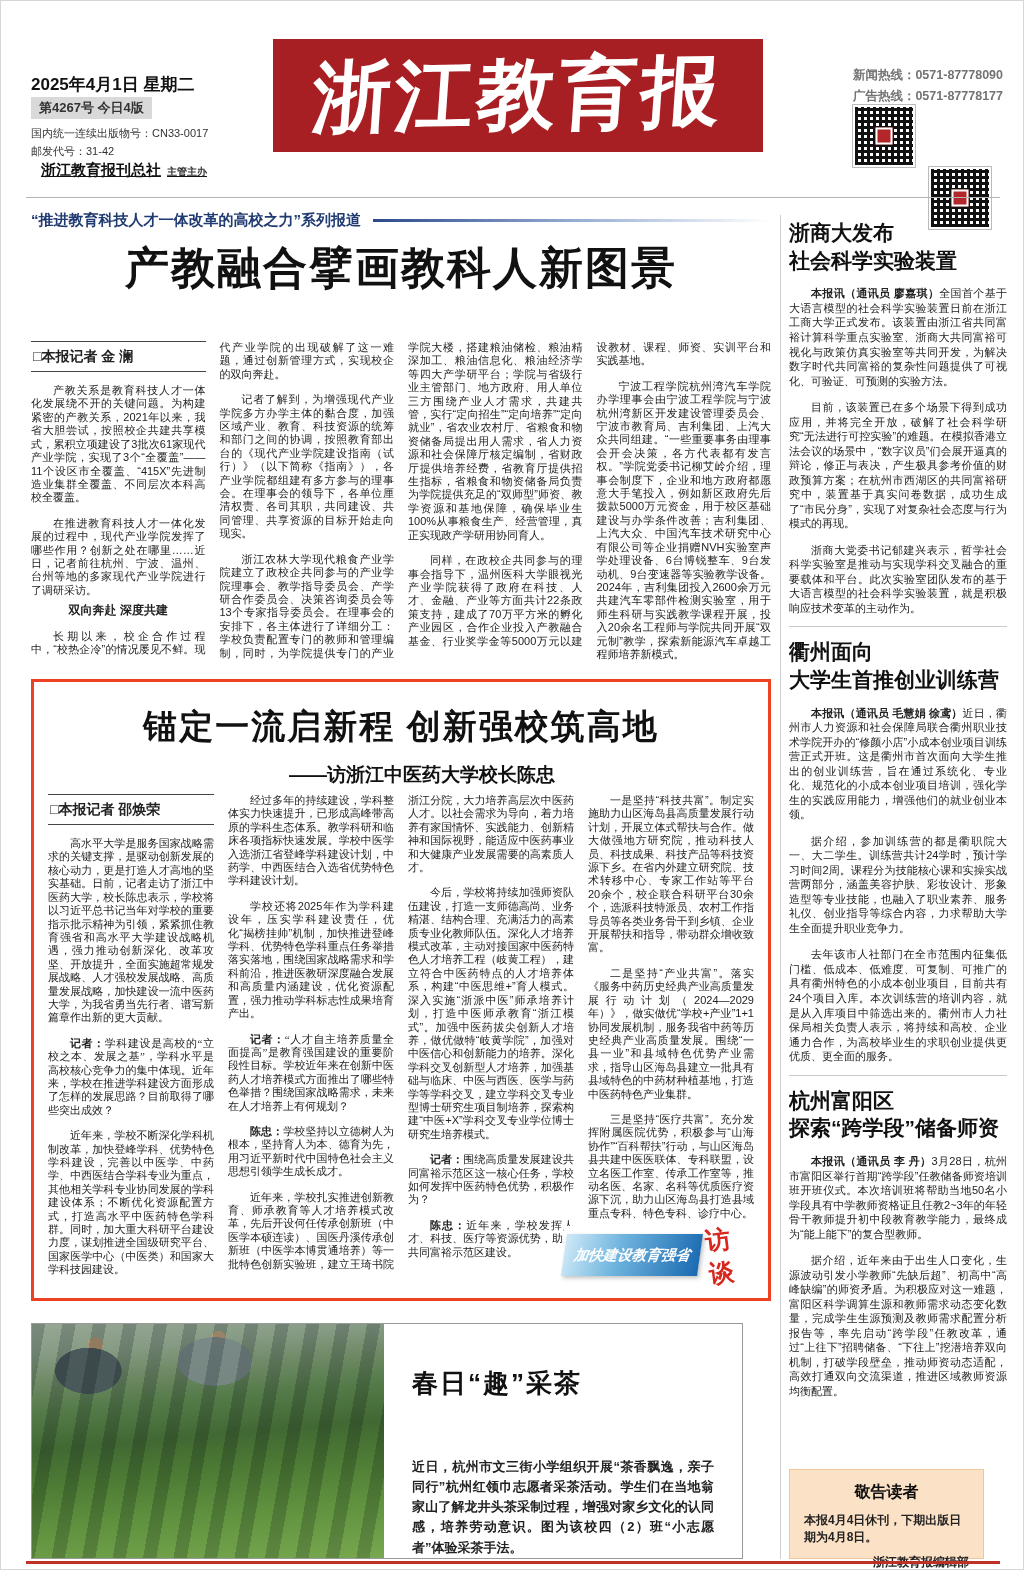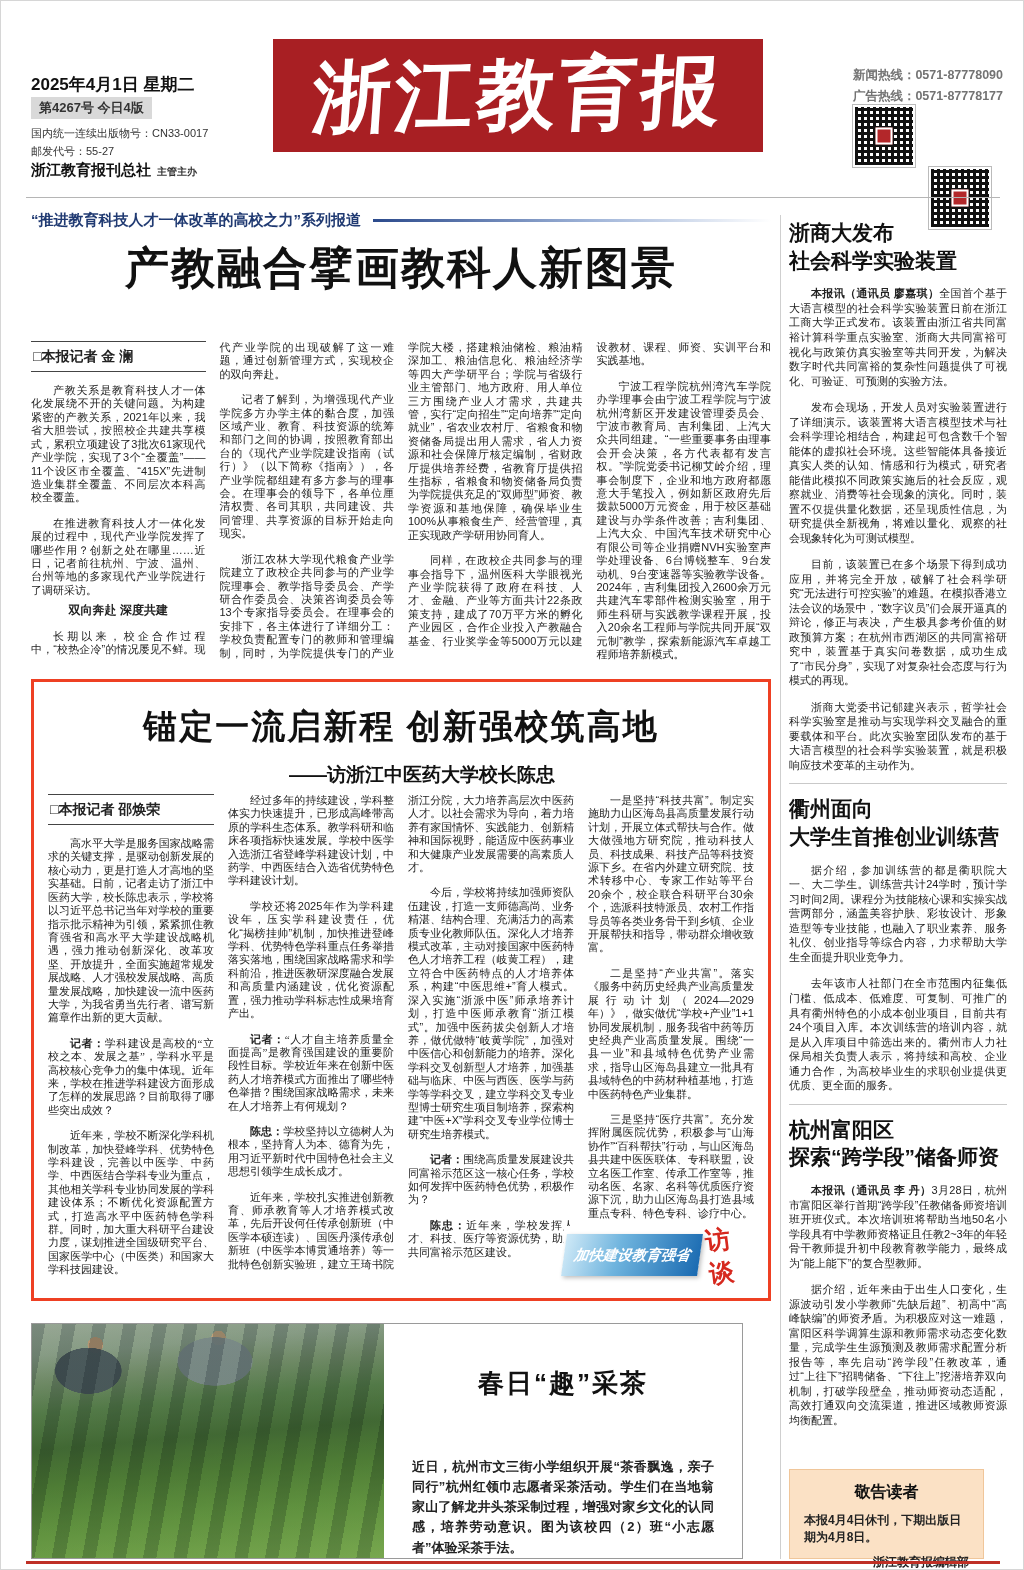--- a/index.html
+++ b/index.html
@@ -67,21 +67,21 @@
     background:
       radial-gradient(55px 38px at 16% 20%, rgba(80,92,104,.95) 0 60%, rgba(0,0,0,0) 61%),
       radial-gradient(13px 13px at 18% 9%, #c9a186 0 60%, rgba(0,0,0,0) 61%),
       radial-gradient(62px 40px at 52% 16%, rgba(135,146,158,.9) 0 60%, rgba(0,0,0,0) 61%),
       radial-gradient(12px 12px at 53% 6%, #d3ac90 0 60%, rgba(0,0,0,0) 61%),
       linear-gradient(175deg,#aab4ae 0%,#97a79b 12%,#7d9478 22%,#5d8354 34%,#49703c 48%,#57853e 62%,#6b9c49 78%,#86b45c 100%);}
   .photo-stripes{position:absolute;inset:0;
       background:repeating-linear-gradient(100deg,rgba(18,56,18,.30) 0 13px,rgba(130,175,85,.22) 13px 30px);
       mix-blend-mode:multiply;}
   .cap-area{position:absolute;left:352px;right:0;top:0;bottom:0;padding:26px 28px 14px;box-sizing:border-box;}
-  .cap-title{font-size:26px;font-weight:bold;text-align:center;letter-spacing:2px;color:#111;margin-top:16px;}
+  .cap-title{font-size:26px;font-weight:bold;text-align:left;letter-spacing:2px;color:#111;margin-top:16px;}
   .cap-body{font-size:13px;line-height:1.55;text-align:justify;font-weight:600;color:#222;margin-top:56px;}
   .cap-credit{font-size:13px;font-weight:600;text-align:right;margin-top:10px;}
 
   
   .notice{background:#fbe1c5;border:1px solid #f0c69a;box-sizing:border-box;padding:12px 14px 10px;}
   .notice-title{font-size:16px;font-weight:bold;text-align:center;color:#111;}
   .notice-body{font-size:12px;font-weight:600;margin-top:9px;color:#222;}
   .notice-sign{font-size:12px;font-weight:600;text-align:right;margin-top:8px;color:#222;}
 
   .bottom-rule{background:#bf3026;}
@@ -90,23 +90,23 @@
 <body>
 
 <div class="page">
 
   <div class="abs hdr-date" style="left:30px;top:72px;">2025年4月1日 星期二</div>
   <div class="abs" style="left:30px;top:96px;">
     <span class="hdr-issue">第4267号 今日4版</span>
   </div>
   <div class="abs hdr-small" style="left:30px;top:124px;">
     <div>国内统一连续出版物号：CN33-0017</div>
-    <div>邮发代号：55-27</div>
-  </div>
-  <div class="abs hdr-pub" style="left:30px;top:160px;">
+    <div>邮发代号：31-42</div>
+  </div>
+  <div class="abs hdr-pub" style="left:40px;top:160px;text-decoration:underline;">
     <span>浙江教育报刊总社</span><small>主管主办</small>
   </div>
 
   <div class="abs masthead" style="left:272px;top:38px;width:490px;height:113px;">
     <span>浙江教育报</span>
   </div>
 
   <div class="abs hotlines" style="right:20px;top:64px;width:220px;">
     <div>新闻热线：0571-87778090</div>
     <div>广告热线：0571-87778177</div>
@@ -180,34 +180,34 @@
 
   <div class="abs sidebar" style="left:788px;top:218px;width:218px;height:1247px;">
 
     <div>
       <h3 class="side-title">
         <span>浙商大发布</span><br>
         <span>社会科学实验装置</span>
       </h3>
       <div class="side-body">
           <p class="para"><b class="lead">本报讯（通讯员 廖嘉琪）</b>全国首个基于大语言模型的社会科学实验装置日前在浙江工商大学正式发布。该装置由浙江省共同富裕计算科学重点实验室、浙商大共同富裕可视化与政策仿真实验室等共同开发，为解决数字时代共同富裕的复杂性问题提供了可视化、可验证、可预测的实验方法。</p>
-          <p class="para">发布会现场，开发人员对实验装置进行了详细演示。该装置将大语言模型技术与社会科学理论相结合，构建起可包含数千个智能体的虚拟社会环境。这些智能体具备接近真实人类的认知、情感和行为模式，研究者能借此模拟不同政策实施后的社会反应，观察就业、消费等社会现象的演化。同时，装置不仅提供量化数据，还呈现质性信息，为研究提供全新视角，将难以量化、观察的社会现象转化为可测试模型。</p>
           <p class="para">目前，该装置已在多个场景下得到成功应用，并将完全开放，破解了社会科学研究“无法进行可控实验”的难题。在模拟香港立法会议的场景中，“数字议员”们会展开逼真的辩论，修正与表决，产生极具参考价值的财政预算方案；在杭州市西湖区的共同富裕研究中，装置基于真实问卷数据，成功生成了“市民分身”，实现了对复杂社会态度与行为模式的再现。</p>
           <p class="para">浙商大党委书记郁建兴表示，哲学社会科学实验室是推动与实现学科交叉融合的重要载体和平台。此次实验室团队发布的基于大语言模型的社会科学实验装置，就是积极响应技术变革的主动作为。</p>
         </div>
     </div>
 
     <hr class="side-hr">
 
     <div>
       <h3 class="side-title">
         <span>衢州面向</span><br>
         <span>大学生首推创业训练营</span>
       </h3>
       <div class="side-body">
+          <p class="para"><b class="lead">本报讯（通讯员 毛慧娟 徐鸢）</b>近日，衢州市人力资源和社会保障局联合衢州职业技术学院开办的“修颜小店”小成本创业项目训练营正式开班。这是衢州市首次面向大学生推出的创业训练营，旨在通过系统化、专业化、规范化的小成本创业项目培训，强化学生的实践应用能力，增强他们的就业创业本领。</p>
           <p class="para">据介绍，参加训练营的都是衢职院大一、大二学生。训练营共计24学时，预计学习时间2周。课程分为技能核心课和实操实战营两部分，涵盖美容护肤、彩妆设计、形象造型等专业技能，也融入了职业素养、服务礼仪、创业指导等综合内容，力求帮助大学生全面提升职业竞争力。</p>
           <p class="para">去年该市人社部门在全市范围内征集低门槛、低成本、低难度、可复制、可推广的具有衢州特色的小成本创业项目，目前共有24个项目入库。本次训练营的培训内容，就是从入库项目中筛选出来的。衢州市人力社保局相关负责人表示，将持续和高校、企业通力合作，为高校毕业生的求职创业提供更优质、更全面的服务。</p>
         </div>
     </div>
 
     <hr class="side-hr">
 
     <div>
       <h3 class="side-title">
         <span>杭州富阳区</span><br>

